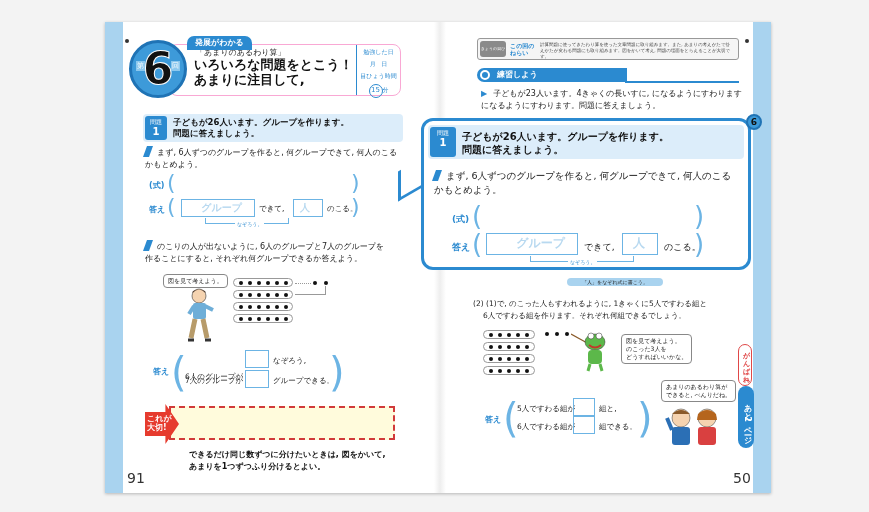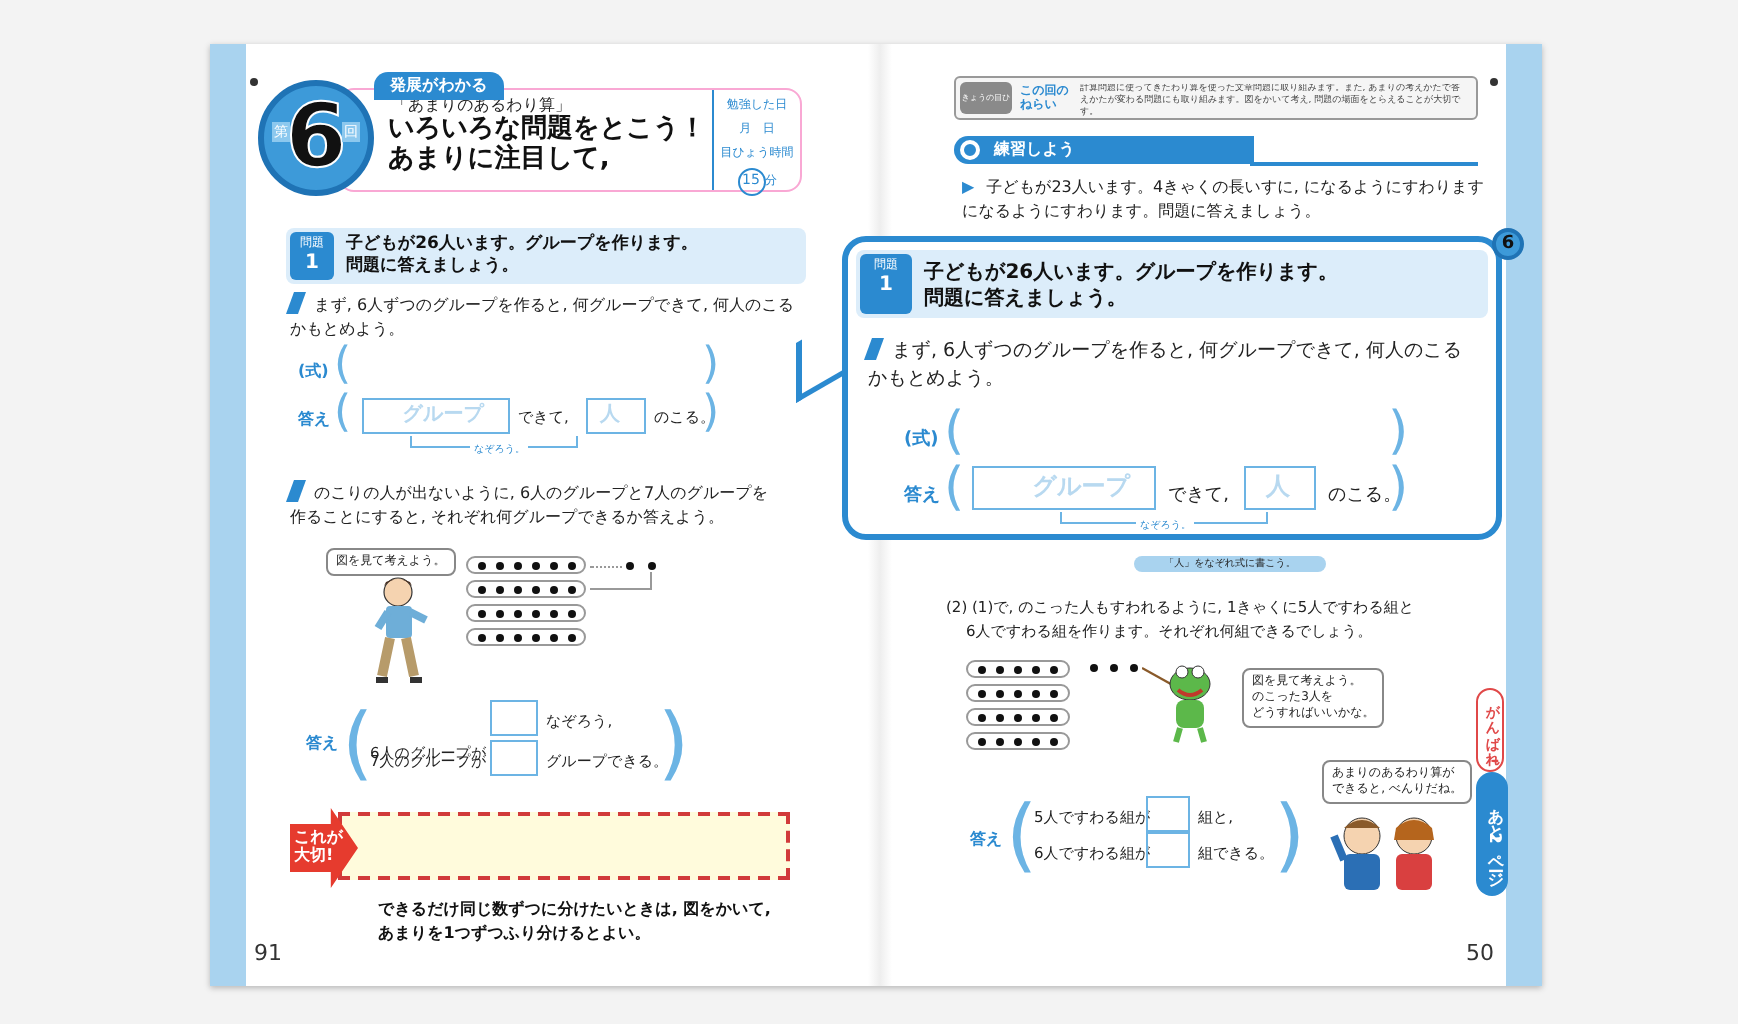--- a/index.html
+++ b/index.html
@@ -44,21 +44,21 @@
 
   .speech { position: absolute; border: 1px solid #888; border-radius: 4px; background: #fff; font-size: 6px; padding: 2px 4px; color: #222; line-height: 8px; }
 
   .person { position: absolute; }
   .important { position: absolute; left: 40px; top: 382px; width: 250px; height: 36px; }
   .imp-dash { position: absolute; left: 24px; top: 2px; right: 0; bottom: 0; border: 2px dashed #d13a3a; background: #fffbdc; }
   .imp-arrow { position: absolute; left: 0; top: 0; width: 34px; height: 40px; background: #e63b2e; clip-path: polygon(0 20%, 60% 20%, 60% 0, 100% 50%, 60% 100%, 60% 80%, 0 80%); }
   .imp-label { position: absolute; left: 2px; top: 10px; font-size: 8px; color: #fff; font-weight: bold; line-height: 9px; }
   .imp-text { position: absolute; left: 44px; top: 6px; font-size: 8px; color: #111; font-weight: bold; line-height: 12px; margin-top: 39px; }
 
-  .page-num { position: absolute; font-size: 11px; color: #333; }
+  .page-num { position: absolute; font-size: 14px; color: #333; }
 
   
   .goal { position: absolute; left: 372px; top: 16px; width: 262px; height: 22px; border: 1px solid #999; border-radius: 3px; background: #f5f5f5; }
   .goal-icon { position: absolute; left: 2px; top: 2px; width: 26px; height: 16px; background: #8a8a8a; border-radius: 3px; color:#fff; font-size:4px; text-align:center; line-height:16px; }
   .goal-lbl { position: absolute; left: 32px; top: 3px; font-size: 6px; color: #2b8ad0; font-weight: bold; line-height: 7px; }
   .goal-txt { position: absolute; left: 62px; top: 3px; right: 4px; font-size: 4.5px; color: #444; line-height: 6px; overflow: hidden; height: 18px; }
   .review { position: absolute; left: 372px; top: 46px; width: 150px; height: 14px; background: #2b8ad0; border-radius: 7px 0 0 7px; color: #fff; font-size: 8px; font-weight: bold; line-height: 14px; padding-left: 20px; }
   .review-circle { position: absolute; left: 3px; top: 2px; width: 10px; height: 10px; border: 2px solid #fff; border-radius: 50%; }
   .review-line { position: absolute; left: 520px; top: 59px; width: 114px; height: 1.5px; background: #2b8ad0; }
 

